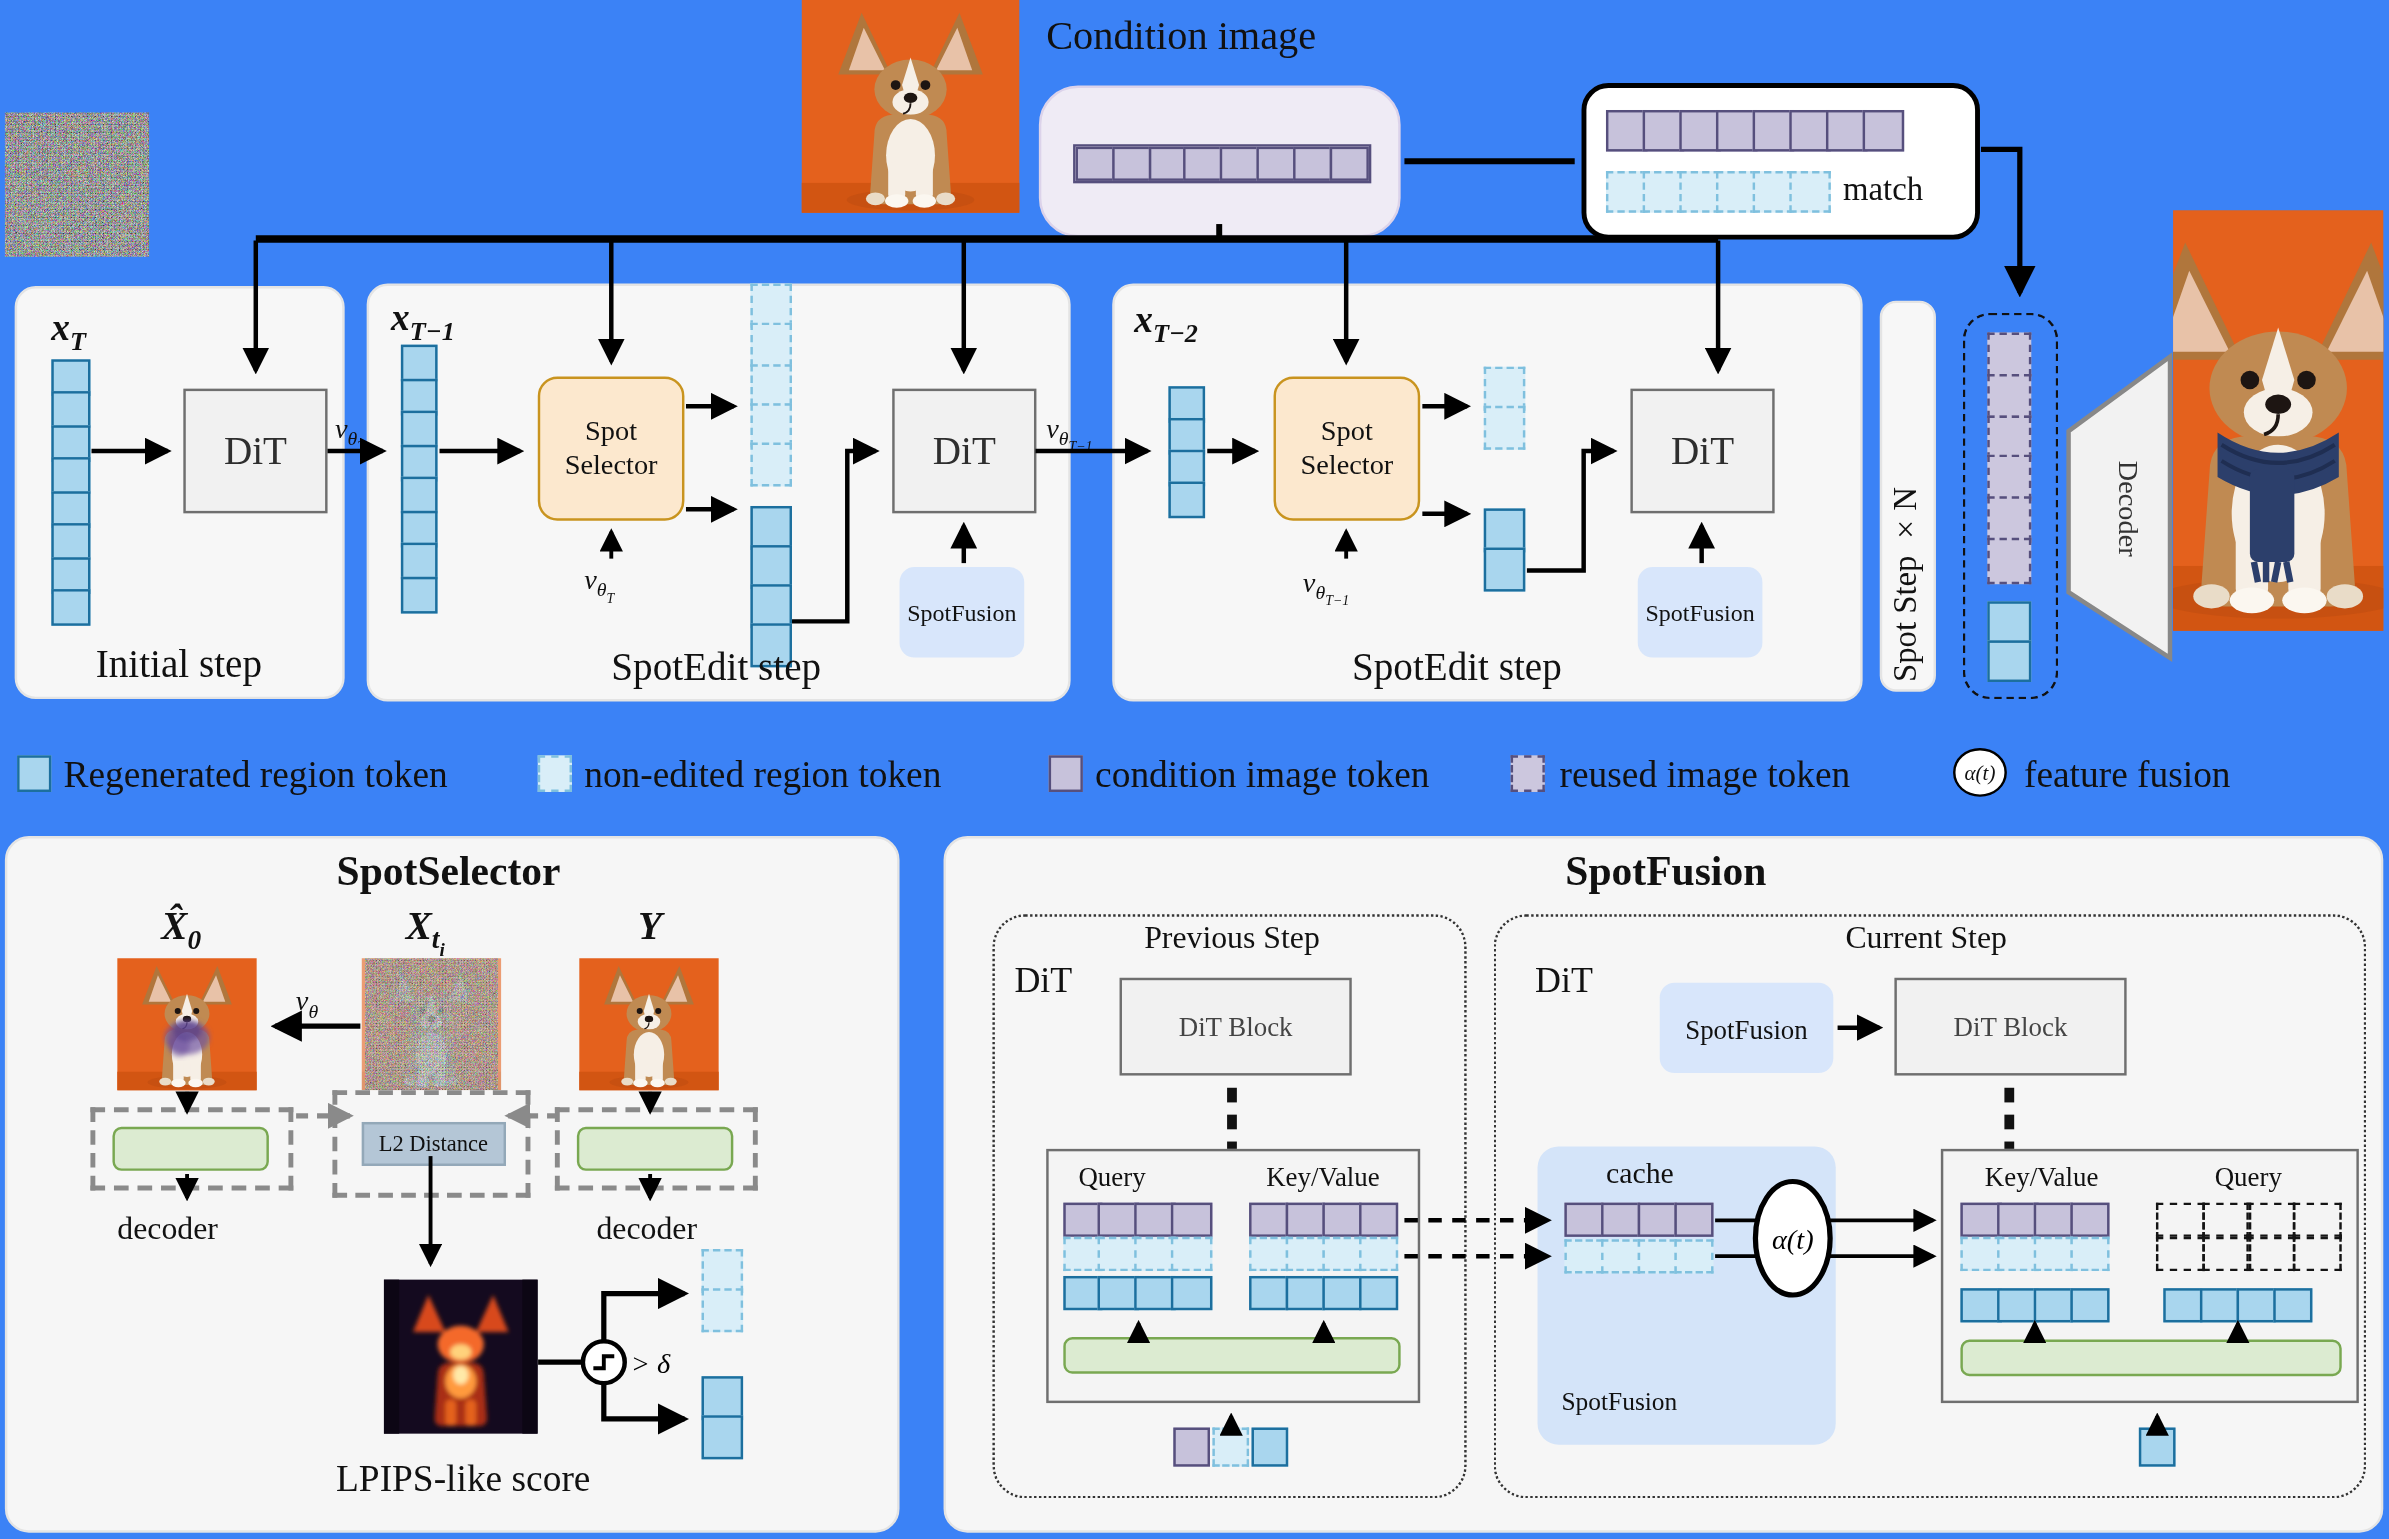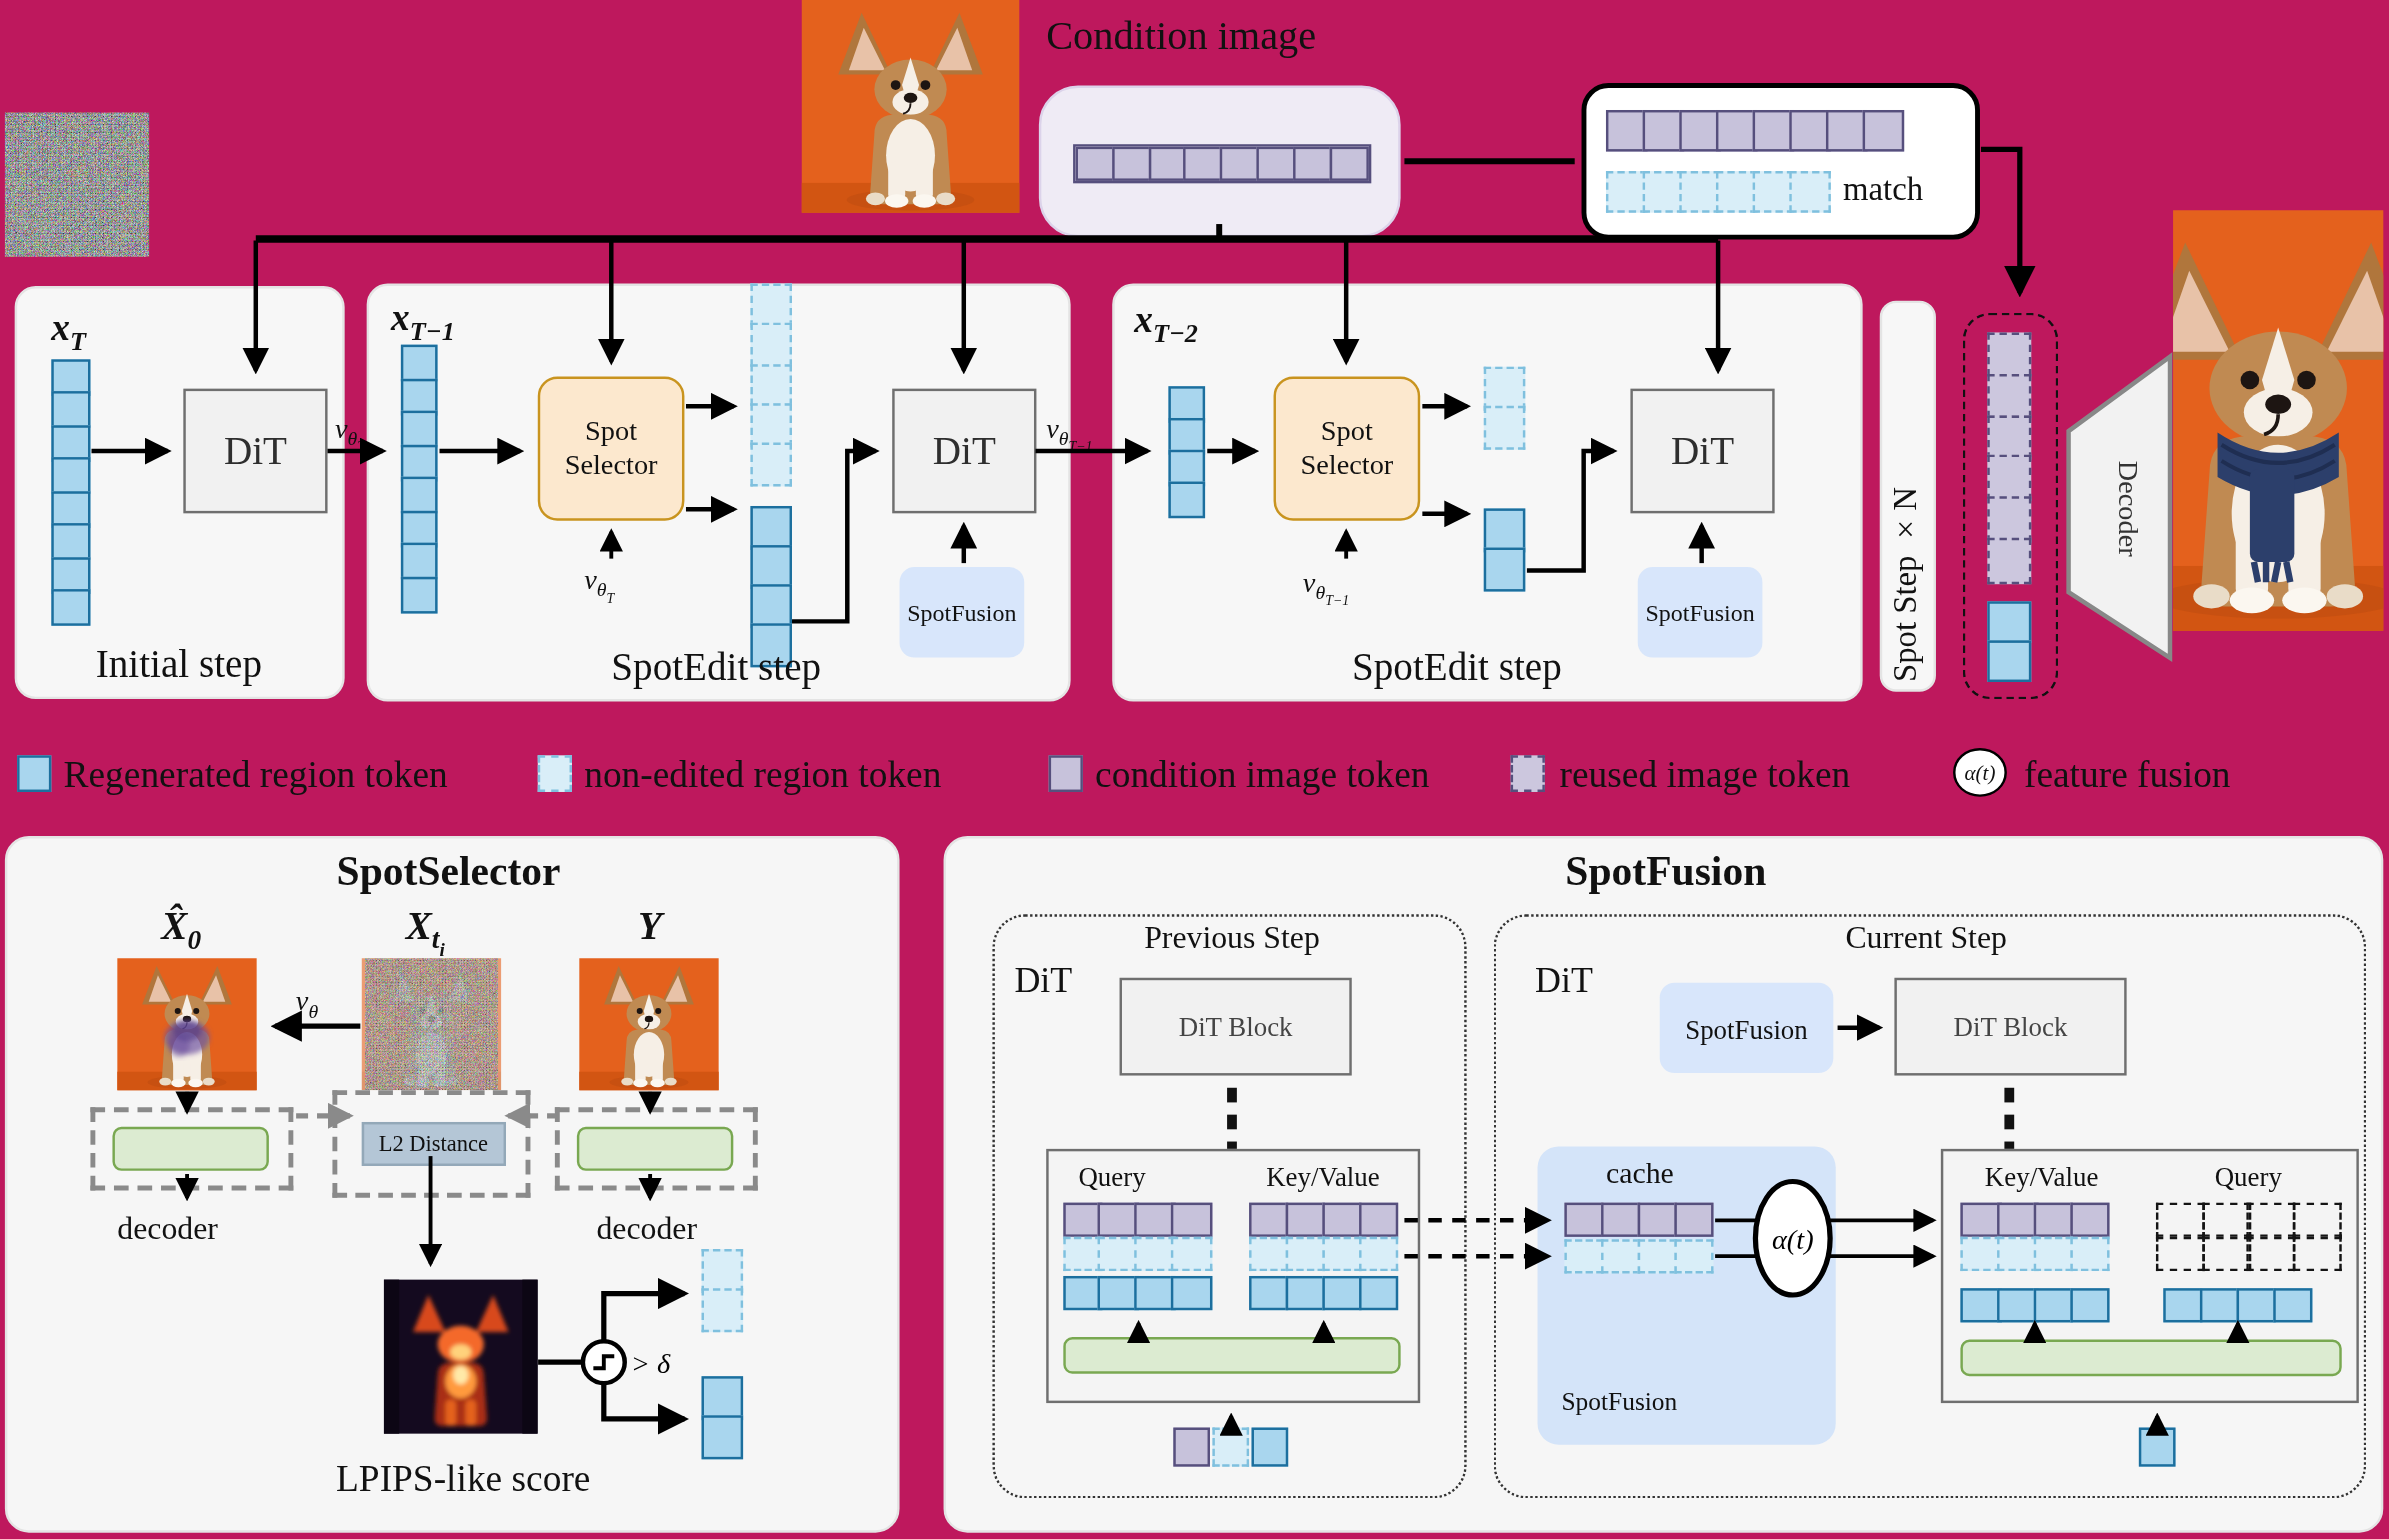--- a/index.html
+++ b/index.html
@@ -1,16 +1,16 @@
 <!DOCTYPE html>
 <html style="font-size:9.8px"><head>
 <meta charset="utf-8">
 <style>
   html,body{margin:0;padding:0;background:#fff;}
-  #stage{width:2389px;height:1540px;overflow:hidden;position:relative;background:#be185d;}
+  #stage{width:2389px;height:1540px;overflow:hidden;position:relative;background:#3b82f6;}
   #app{width:978px;height:630px;position:relative;transform:scale(2.4444);transform-origin:0 0;
        font-family:"Liberation Serif","DejaVu Serif",serif;color:#111;}
   .abs{position:absolute;box-sizing:border-box;}
   .panel{background:#f7f7f7;border:0.9px solid #e4e4e4;border-radius:8.6px;}
   .dit{background:#f1f1f1;border:1.8px solid #6f6f6f;display:flex;align-items:center;justify-content:center;
        font-size:16px;color:#2e2e2e;}
   .selector{background:#fce8ce;border:1.8px solid #c9941f;border-radius:8px;display:flex;flex-direction:column;
        align-items:center;justify-content:center;font-size:11.6px;line-height:1.15;color:#111;}
   .badge{background:#d8e6fb;border-radius:6.1px;display:flex;align-items:center;justify-content:center;font-size:9.8px;}
   .caption{font-size:16px;text-align:center;}

